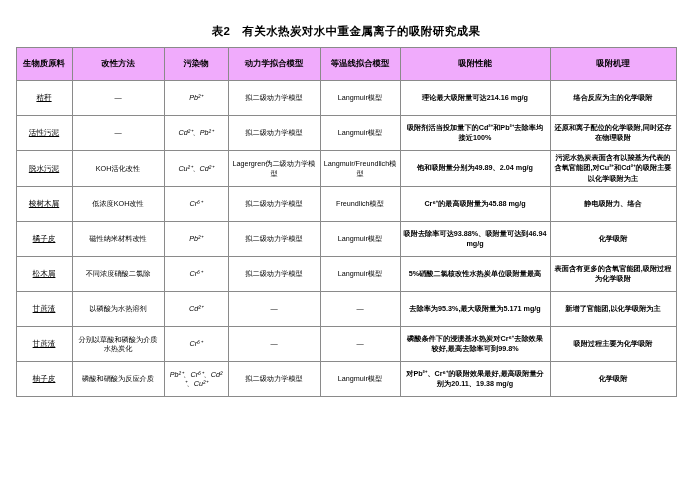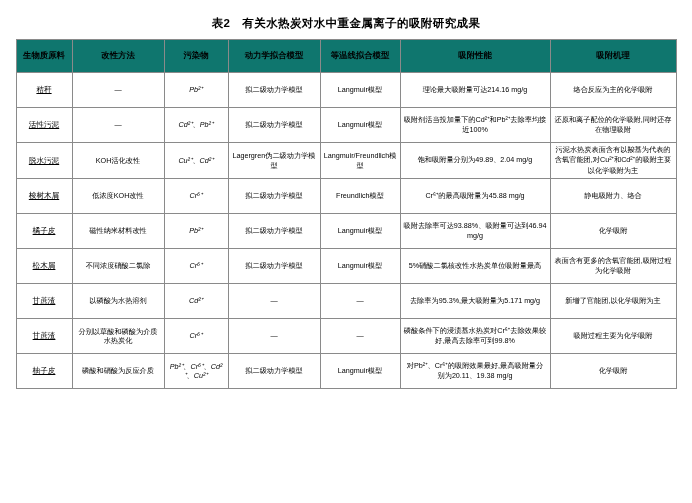--- a/index.html
+++ b/index.html
@@ -12,21 +12,21 @@
     height: 503px;
     font-family: "Liberation Sans", sans-serif;
     color: #000000;
     overflow: hidden;
   }
   .page {
     width: 692px;
     height: 413px;
     position: relative;
     box-sizing: border-box;
-    padding: 6px;
+    padding: 14px;
   }
   .table-caption {
     text-align: center;
     font-size: 11.5px;
     font-weight: bold;
     padding: 10px 0 8px 0;
     letter-spacing: 0.4px;
   }
   .table-caption .cap-gap {
     display: inline-block;
@@ -40,21 +40,21 @@
     font-size: 7.2px;
     line-height: 1.35;
   }
   table.data th, table.data td {
     border: 1px solid #8a8a8a;
     vertical-align: middle;
     padding: 2px 3px;
     word-break: break-all;
   }
   table.data thead th {
-    background: #0f766e;
+    background: #f0abfc;
     font-weight: bold;
     font-size: 8.4px;
     text-align: center;
     height: 28px;
     padding: 2px 2px;
   }
   table.data tbody td {
     text-align: center;
     height: 30px;
   }
@@ -72,20 +72,21 @@
     padding-left: 3px;
     font-style: italic;
   }
   td.col-kin, td.col-iso {
     text-align: center;
     margin-top: 36px;
   }
   td.col-perf, td.col-mech {
     text-align: center;
     line-height: 1.45;
+    font-weight: bold;
   }
   .colw1 { width: 56px; }
   .colw2 { width: 92px; }
   .colw3 { width: 64px; }
   .colw4 { width: 92px; }
   .colw5 { width: 80px; }
   .colw6 { width: 150px; }
   .colw7 { width: 126px; }
 </style>
 </head>

